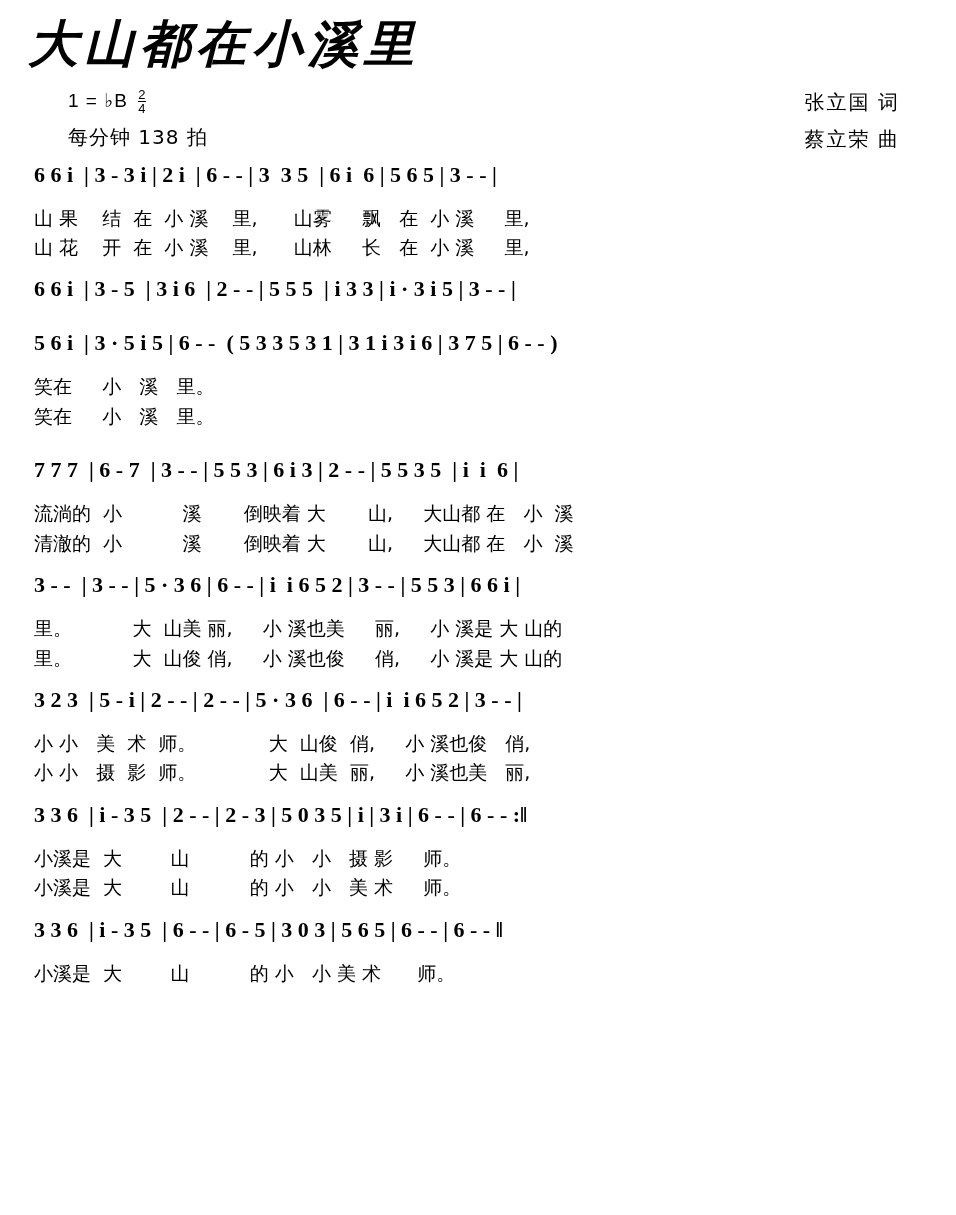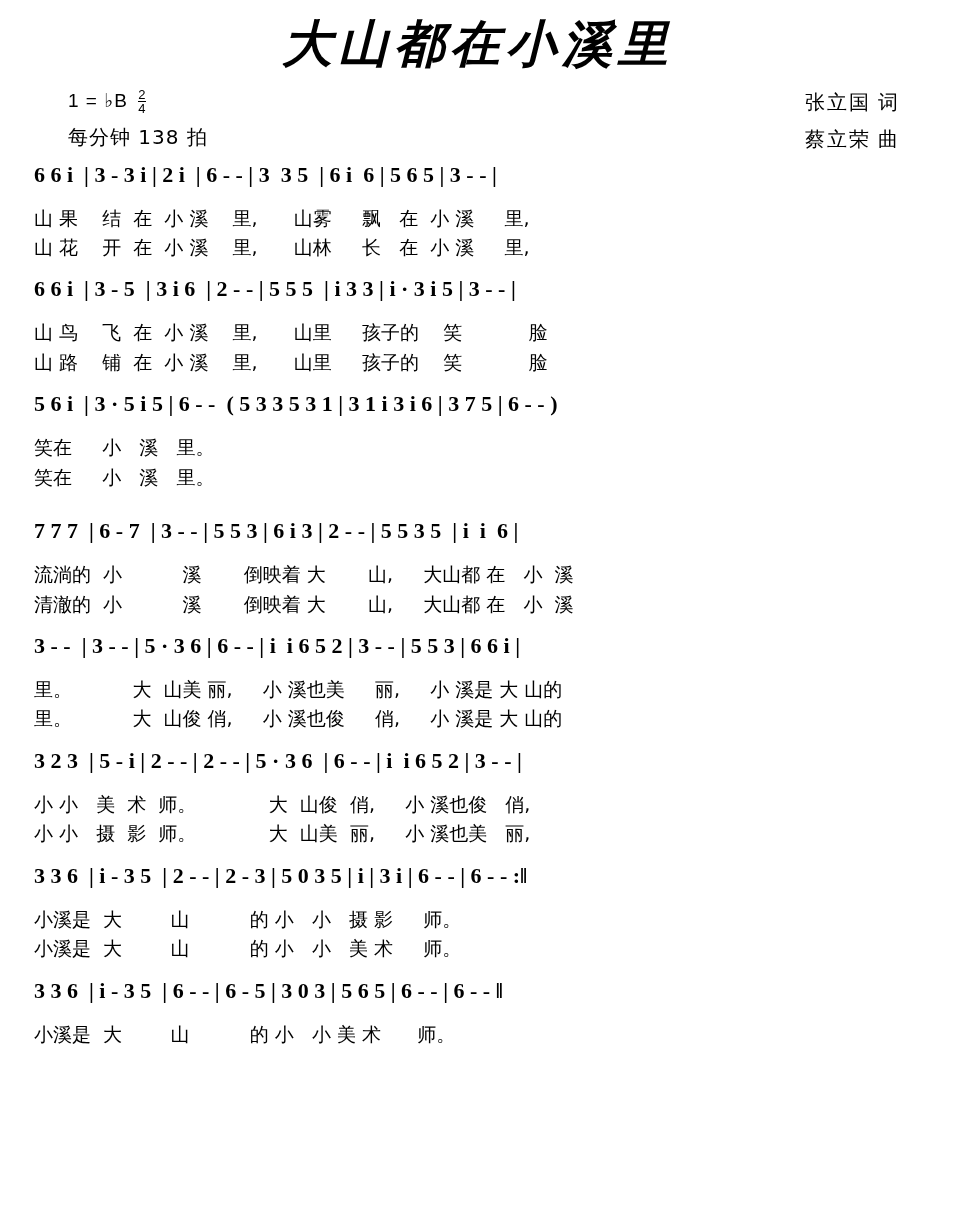--- a/index.html
+++ b/index.html
@@ -17,21 +17,21 @@
   }
   .sheet {
     width: 956px;
     height: 1215px;
     position: relative;
     box-sizing: border-box;
     padding: 0 28px;
   }
   
   .title {
-    text-align: center;
+    text-align: left;
     font-family: Liberation Serif, serif;
     font-size: 50px;
     font-weight: bold;
     font-style: italic;
     letter-spacing: 6px;
     margin: 16px 0 4px 0;
     line-height: 1.15;
   }
   
   .header-row {
@@ -64,21 +64,21 @@
     font-size: 20px;
     font-family: "DejaVu Sans", sans-serif;
     letter-spacing: 1px;
   }
   .credits {
     position: absolute;
     right: 28px;
     top: 0px;
     text-align: center;
     font-size: 20px;
-    font-family: Liberation Serif, serif;
+    font-family: Liberation Sans, sans-serif;
     line-height: 1.85;
     letter-spacing: 2px;
   }
   
   .system { margin-bottom: 4px; }
   .notes {
     font-family: Liberation Serif, serif;
     font-size: 22px;
     font-weight: bold;
     letter-spacing: 0px;
@@ -127,24 +127,20 @@
     <div class="notes">6 6 i  | 3 - 3 i | 2 i  | 6 - - | 3  3 5  | 6 i  6 | 5 6 5 | 3 - - |</div>
     <div class="lyric-block">
       <div class="lyric">山 果    结  在  小 溪    里,      山雾     飘   在  小 溪     里,</div>
       <div class="lyric">山 花    开  在  小 溪    里,      山林     长   在  小 溪     里,</div>
     </div>
   </div>
   <div class="gap-sm"></div>
 
   <div class="system">
     <div class="notes">6 6 i  | 3 - 5  | 3 i 6  | 2 - - | 5 5 5  | i 3 3 | i · 3 i 5 | 3 - - |</div>
-    <div class="lyric-block">
-      <div class="lyric">山 鸟    飞  在  小 溪    里,      山里     孩子的    笑           脸</div>
-      <div class="lyric">山 路    铺  在  小 溪    里,      山里     孩子的    笑           脸</div>
-    </div>
   </div>
   <div class="gap-sm"></div>
 
   <div class="system">
     <div class="notes">5 6 i  | 3 · 5 i 5 | 6 - -  ( 5 3 3 5 3 1 | 3 1 i 3 i 6 | 3 7 5 | 6 - - )</div>
     <div class="lyric-block">
       <div class="lyric">笑在     小   溪   里。</div>
       <div class="lyric">笑在     小   溪   里。</div>
     </div>
   </div>

